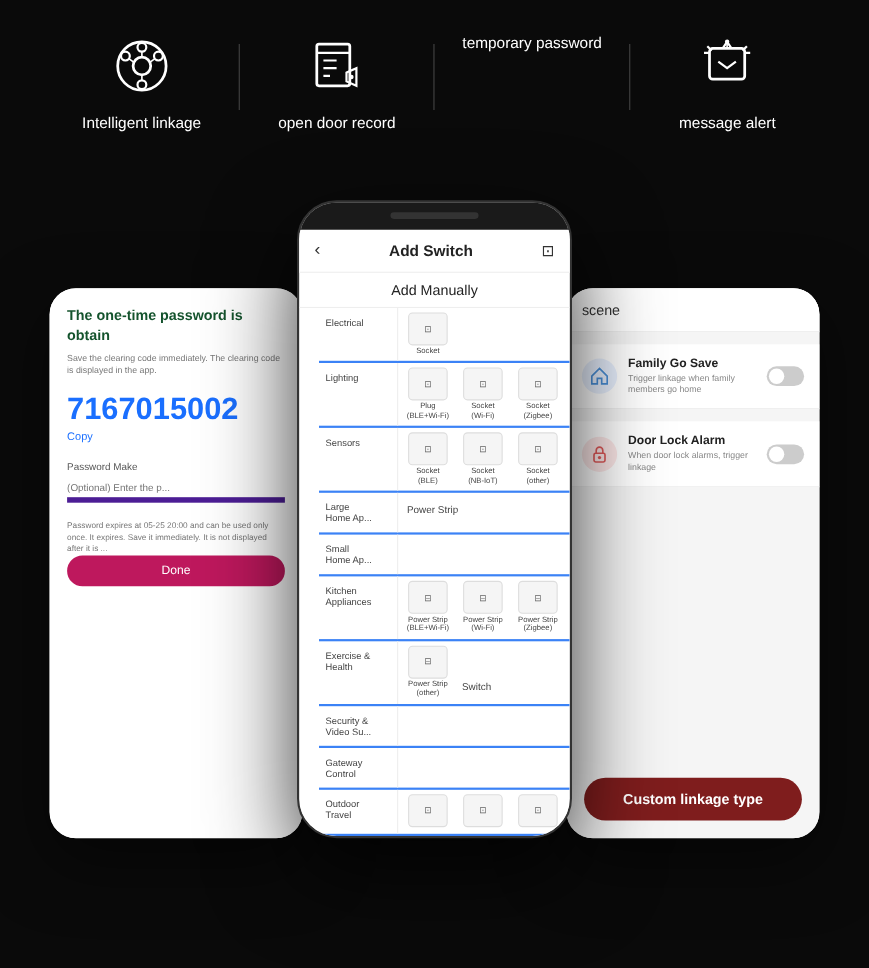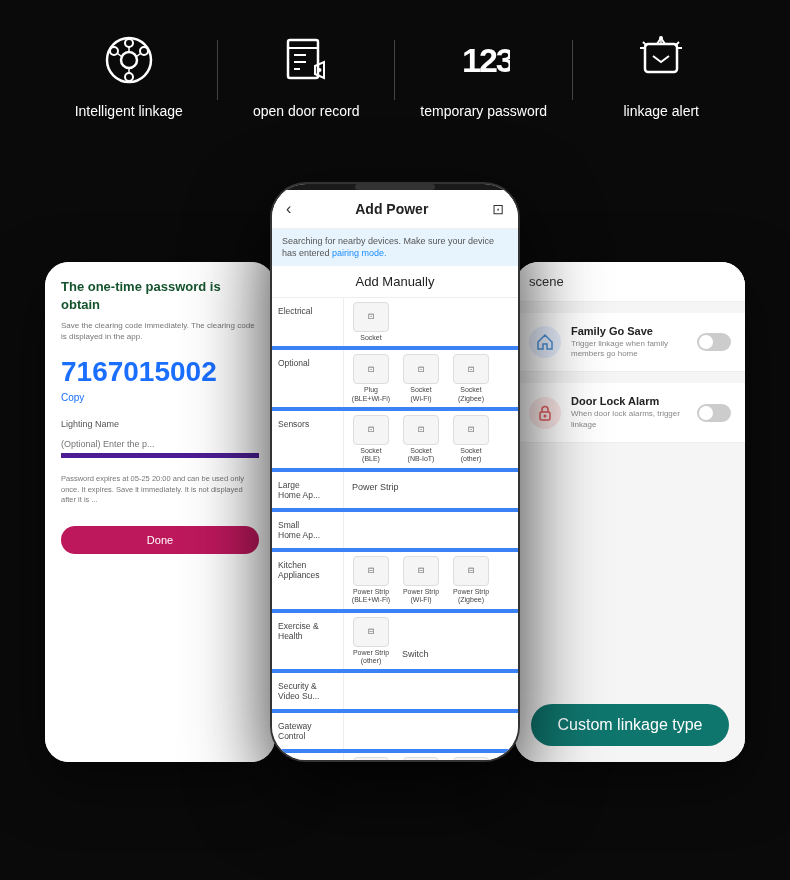--- a/index.html
+++ b/index.html
@@ -190,21 +190,22 @@
     }
 
     .device-list {
       flex: 1;
       overflow: hidden;
       font-size: 9px;
     }
 
     .device-category {
       display: flex;
-      border-bottom: 4px solid #3b82f6;
+      border-bottom: 2px solid #3b82f6;
+      margin-left: 18px;
     }
 
     .category-label {
       width: 72px;
       min-width: 72px;
       padding: 8px 6px;
       color: #444;
       font-size: 8.5px;
       border-right: 1px solid #eee;
       display: flex;
@@ -297,21 +298,20 @@
       color: #999;
       padding: 4px 0;
       margin-bottom: 16px;
       outline: none;
       background: transparent;
     }
 
     .otp-expires {
       font-size: 7.5px;
       color: #777;
-      margin-bottom: 20px;
       line-height: 1.4;
     }
 
     .done-btn {
       background: #be185d;
       color: white;
       border: none;
       border-radius: 20px;
       width: 100%;
       padding: 8px;
@@ -403,28 +403,28 @@
       top: 2px;
       left: 2px;
     }
 
     .scene-footer {
       margin-top: auto;
       padding: 16px;
     }
 
     .custom-linkage-btn {
-      background: #0f766e;
+      background: #7f1d1d;
       color: white;
       border: none;
       border-radius: 24px;
       width: 100%;
       padding: 12px;
-      font-size: 16px;
-      font-weight: 400;
+      font-size: 13px;
+      font-weight: 700;
       cursor: pointer;
     }
   </style>
 </head>
 <body>
 
 <div class="icons-row">
 
   <div class="icon-item">
     <div class="icon-symbol">
@@ -455,94 +455,85 @@
         <line x1="14" y1="35" x2="20" y2="35" stroke="white" stroke-width="2"></line>
         <path d="M35 32 L44 28 L44 44 L35 40 Z" stroke="white" stroke-width="2" fill="none"></path>
         <circle cx="39.5" cy="36" r="2" fill="white"></circle>
       </svg>
     </div>
     <div class="icon-label">open door
 record</div>
   </div>
 
   <div class="icon-item">
-    <div class="icon-symbol">
-      <svg width="52" height="52" viewBox="0 0 52 52" fill="none" xmlns="http://www.w3.org/2000/svg">
-        <text x="4" y="38" font-family="Arial" font-size="34" font-weight="900" fill="white" letter-spacing="-2">123</text>
-      </svg>
-    </div>
     <div class="icon-label">temporary
 password</div>
   </div>
 
   <div class="icon-item">
     <div class="icon-symbol">
       <svg width="52" height="52" viewBox="0 0 52 52" fill="none" xmlns="http://www.w3.org/2000/svg">
         <rect x="10" y="10" width="32" height="28" rx="3" stroke="white" stroke-width="2.5" fill="none"></rect>
         <path d="M22 10 L26 4 L30 10" stroke="white" stroke-width="2" fill="none"></path>
         <circle cx="26" cy="4" r="2" fill="white"></circle>
         <path d="M18 22 L26 28 L34 22" stroke="white" stroke-width="2" fill="none"></path>
         <line x1="26" y1="5" x2="26" y2="10" stroke="white" stroke-width="1.5"></line>
         <line x1="8" y1="8" x2="12" y2="12" stroke="white" stroke-width="2" stroke-dasharray="1 0"></line>
         <line x1="44" y1="8" x2="40" y2="12" stroke="white" stroke-width="2"></line>
         <line x1="5" y1="14" x2="10" y2="14" stroke="white" stroke-width="2"></line>
         <line x1="47" y1="14" x2="42" y2="14" stroke="white" stroke-width="2"></line>
       </svg>
     </div>
-    <div class="icon-label">linkage
+    <div class="icon-label">message
 alert</div>
   </div>
 
 </div>
 
 <div class="phones-section">
 
   <div class="phone-left">
     <div class="left-phone-content">
       <div class="otp-title">The one-time password is obtain</div>
       <div class="otp-subtitle">Save the clearing code immediately. The clearing code is displayed in the app.</div>
       <div class="otp-number">7167015002</div>
       <div class="copy-btn">Copy</div>
-      <div class="password-name-label">Lighting Name</div>
+      <div class="password-name-label">Password Make</div>
       <input class="password-name-input" type="text" placeholder="(Optional) Enter the p..." style="">
       <div class="otp-expires">Password expires at 05-25 20:00 and can be used only once. It expires. Save it immediately. It is not displayed after it is ...</div>
       <button class="done-btn">Done</button>
     </div>
   </div>
 
   <div class="phone-center">
     <div class="phone-center-inner">
       <div class="phone-notch">
         <div class="notch-bar"></div>
       </div>
       <div class="phone-screen">
         <div class="phone-header">
           <span class="phone-back-icon">‹</span>
-          <span class="phone-header-title">Add Power</span>
+          <span class="phone-header-title">Add Switch</span>
           <span class="phone-scan-icon">⊡</span>
-        </div>
-        <div class="search-banner">
-          <span>Searching for nearby devices. Make sure your device has entered </span>
-          <span class="pairing-link">pairing mode.</span>
         </div>
         <div class="add-manually-title">Add Manually</div>
         <div class="device-list">
 
           <div class="device-category">
             <div class="category-label">Electrical</div>
             <div class="category-items">
               <div class="device-item">
                 <div class="device-icon-box">⊡</div>
                 <div class="device-icon-label">Socket</div>
               </div>
             </div>
           </div>
 
           <div class="device-category">
-            <div class="category-label">Optional</div>
+            <div class="category-label">Lighting</div>
             <div class="category-items">
               <div class="device-item">
                 <div class="device-icon-box">⊡</div>
                 <div class="device-icon-label">Plug<br>(BLE+Wi-Fi)</div>
               </div>
               <div class="device-item">
                 <div class="device-icon-box">⊡</div>
                 <div class="device-icon-label">Socket<br>(Wi-Fi)</div>
               </div>
               <div class="device-item">

